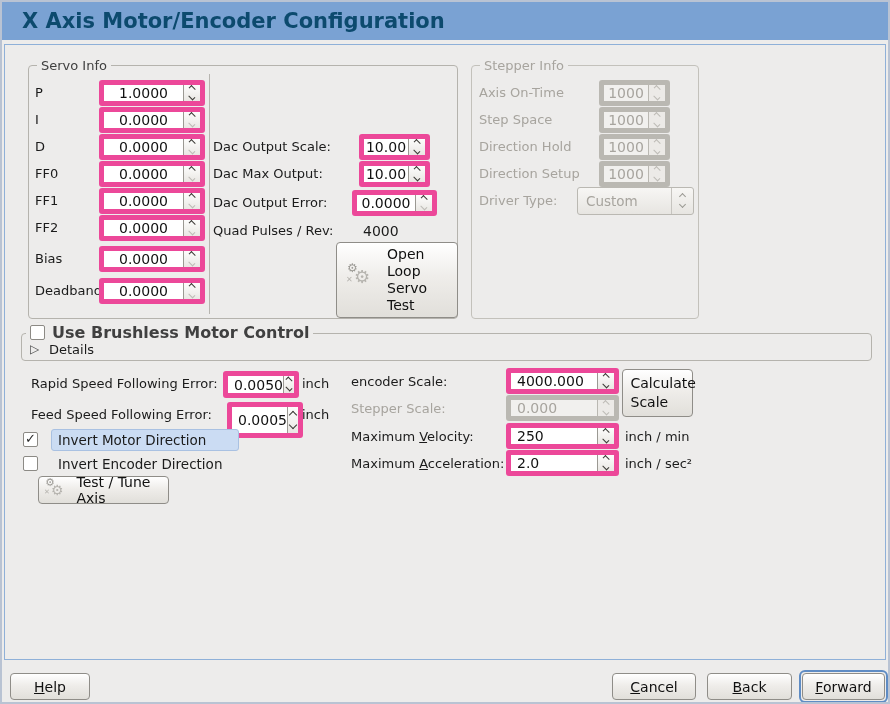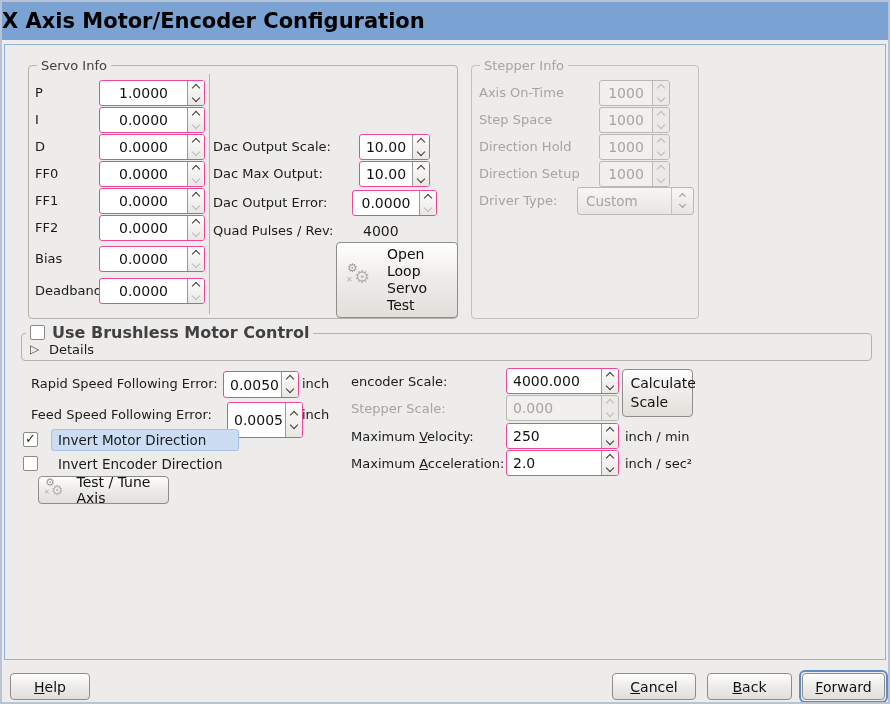--- a/index.html
+++ b/index.html
@@ -1,31 +1,31 @@
 <!DOCTYPE html>
 <html><head>
 <meta charset="utf-8">
 <style>
   html,body{margin:0;padding:0;background:#d8d6d2;}
   *{box-sizing:border-box;font-family:"DejaVu Sans","Liberation Sans",sans-serif;}
   #window{position:relative;width:890px;height:704px;background:#edeceb;border:2px solid #b9c3d3;overflow:hidden;}
-  #titlebar{position:absolute;left:0;top:0;width:886px;height:38px;background:#7aa2d3;color:#000000;
-            font-size:21px;font-weight:bold;line-height:38px;padding-left:0;}
+  #titlebar{position:absolute;left:0;top:0;width:886px;height:38px;background:#7aa2d3;color:#0c4a6e;
+            font-size:21px;font-weight:bold;line-height:38px;padding-left:20px;}
   #content{position:absolute;left:2px;top:42px;width:882px;height:616px;border:1px solid #8fb0d8;background:#edeceb;}
 
   .lbl{position:absolute;font-size:13px;color:#1b1b1b;white-space:nowrap;line-height:16px;}
   .dis{color:#a7a49e !important;}
   .boldlbl{font-weight:bold;font-size:16px;}
 
   
   .frame{position:absolute;border:1px solid #b5b3ad;border-radius:4px;}
   .legend{position:absolute;top:-8px;left:8px;background:#edeceb;padding:0 4px;font-size:13px;color:#404040;line-height:15px;white-space:nowrap;}
 
   
-  .spin{position:absolute;display:flex;height:26px;background:#ffffff;border:1px solid #ec4899;border-radius:3px;overflow:hidden;}
+  .spin{position:absolute;display:flex;height:26px;background:#ffffff;border:5px solid #ec4899;border-radius:3px;overflow:hidden;}
   .spin .val{flex:1;display:flex;align-items:center;justify-content:center;font-size:14px;color:#111;white-space:nowrap;}
   .spin.la .val{justify-content:flex-start;padding-left:6px;}
   .spin .btns{width:17px;border-left:1px solid #9b9993;background:linear-gradient(#fdfdfc,#e9e7e3);
               display:flex;flex-direction:column;align-items:center;justify-content:center;}
   .chv{width:6px;height:6px;border-style:solid;border-color:#3a3834;border-width:0 1.6px 1.6px 0;}
   .chv.up{transform:rotate(-135deg);margin-bottom:3px;margin-top:2px;}
   .chv.dn{transform:rotate(45deg);margin-top:1px;margin-bottom:3px;}
   .chv.dim{border-color:#bdbbb6;}
   .spin.off{background:#f1f0ee;border-color:#bab8b2;}
   .spin.off .val{color:#a7a49e;}

